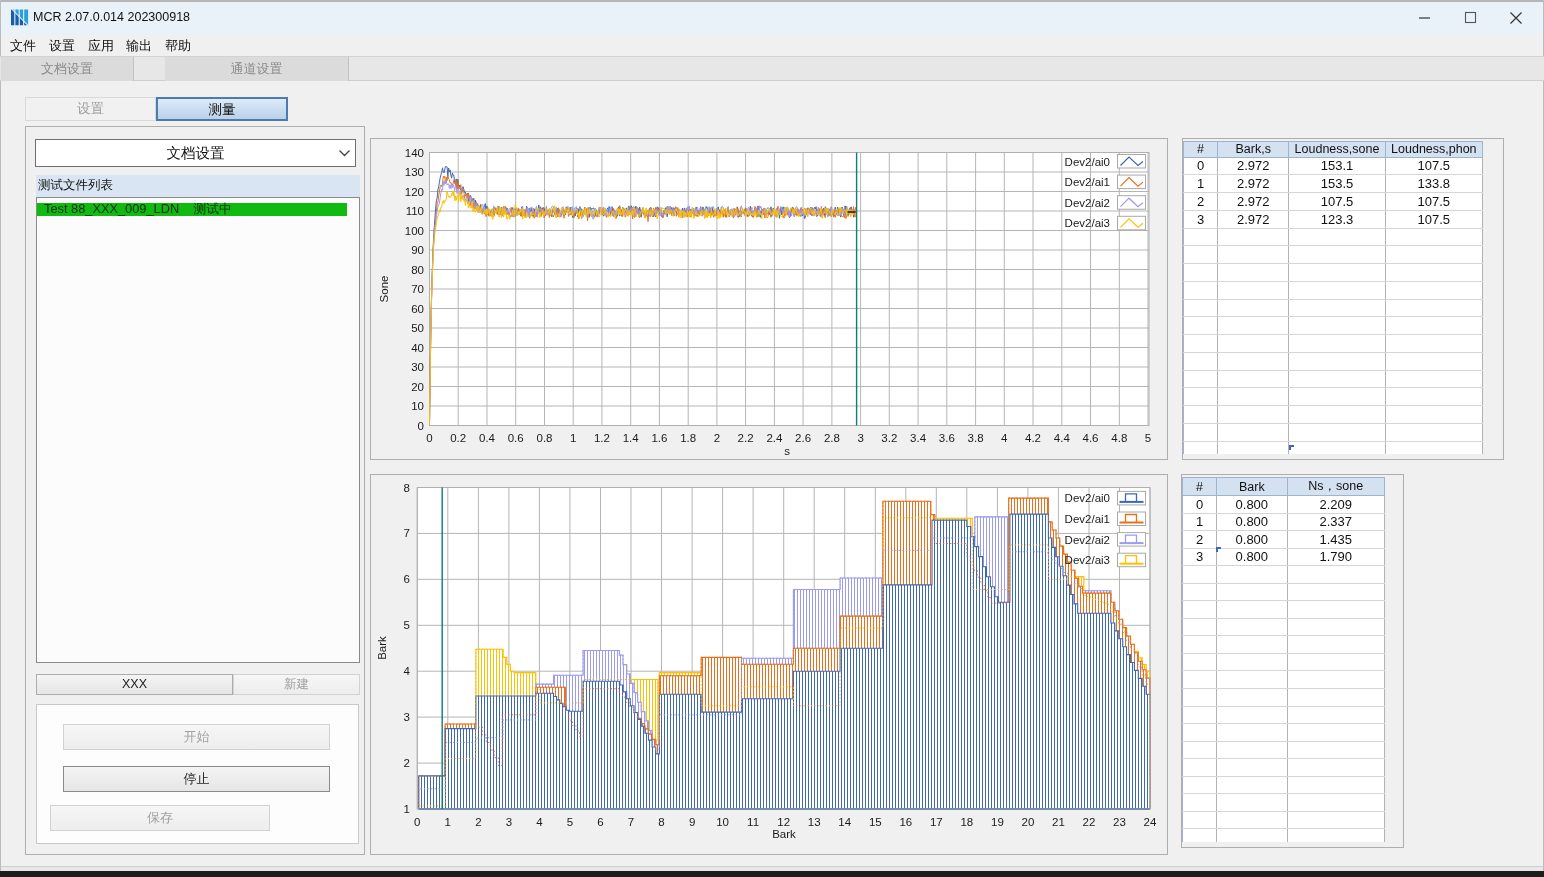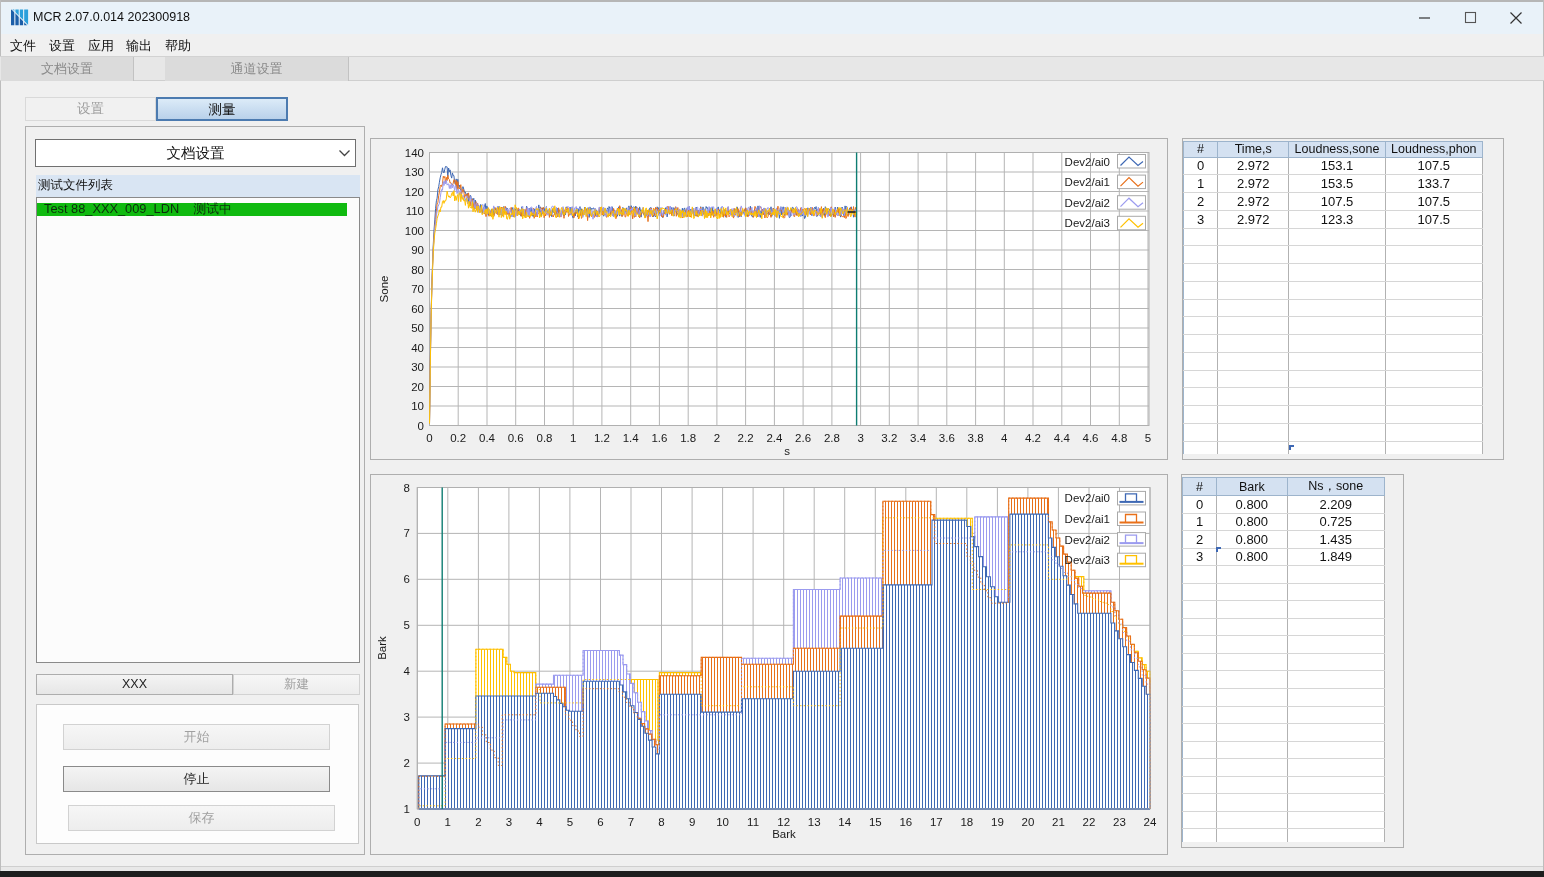--- a/index.html
+++ b/index.html
@@ -96,21 +96,21 @@
 <div class="abs" style="left:36px;top:197px;width:324px;height:466px;background:#fcfcfc;border:1px solid #8a8a8a"></div>
 <div class="abs" style="left:37px;top:203px;width:310px;height:13px;background:#10ba10"></div>
 <div class="abs" style="left:44px;top:201px;width:300px;font-size:12.8px;color:#0c2d0c">Test 88_XXX_009_LDN&nbsp;&nbsp;&nbsp;&nbsp;测试中</div>
 
 <div class="btn" style="left:36px;top:674px;width:197px;height:21px;line-height:19px;font-size:12.5px">XXX</div>
 <div class="btn dis" style="left:233px;top:674px;width:127px;height:21px;line-height:19px;font-size:12.5px">新建</div>
 
 <div class="abs" style="left:36px;top:704px;width:323px;height:140px;background:#fdfdfd;border:1px solid #c9c9c9"></div>
 <div class="btn dis" style="left:63px;top:724px;width:267px;height:26px;line-height:24px">开始</div>
 <div class="btn" style="left:63px;top:766px;width:267px;height:26px;line-height:24px;border-color:#8a8a8a">停止</div>
-<div class="btn dis" style="left:68px;top:805px;width:267px;height:26px;line-height:24px">保存</div>
+<div class="btn dis" style="left:50px;top:805px;width:220px;height:26px;line-height:24px">保存</div>
 
 <div class="abs groupbox" style="left:370px;top:138px;width:798px;height:322px"></div>
 <svg class="abs" style="left:370px;top:138px" width="798" height="322" viewBox="0 0 798 322">
 <rect x="59.5" y="14.5" width="719.5" height="273.0" fill="#ffffff" stroke="none"></rect>
 <path d="M59.5,14.5V287.5 M88.2,14.5V287.5 M117.0,14.5V287.5 M145.7,14.5V287.5 M174.5,14.5V287.5 M203.2,14.5V287.5 M231.9,14.5V287.5 M260.7,14.5V287.5 M289.4,14.5V287.5 M318.2,14.5V287.5 M346.9,14.5V287.5 M375.6,14.5V287.5 M404.4,14.5V287.5 M433.1,14.5V287.5 M461.9,14.5V287.5 M490.6,14.5V287.5 M519.3,14.5V287.5 M548.1,14.5V287.5 M576.8,14.5V287.5 M605.6,14.5V287.5 M634.3,14.5V287.5 M663.0,14.5V287.5 M691.8,14.5V287.5 M720.5,14.5V287.5 M749.3,14.5V287.5 M778.0,14.5V287.5 M59.5,287.5H779.0 M59.5,268.0H779.0 M59.5,248.5H779.0 M59.5,229.0H779.0 M59.5,209.5H779.0 M59.5,190.0H779.0 M59.5,170.5H779.0 M59.5,151.0H779.0 M59.5,131.5H779.0 M59.5,112.0H779.0 M59.5,92.5H779.0 M59.5,73.0H779.0 M59.5,53.5H779.0 M59.5,34.0H779.0 M59.5,14.5H779.0" stroke="#b5b5b5" stroke-width="1" fill="none"></path>
 <rect x="59.5" y="14.5" width="719.5" height="273.0" fill="none" stroke="#b0b0b0"></rect>
 <polyline fill="none" stroke="#3E68B4" stroke-width="1" points="59.5,285.6 60.3,224.0 61.0,180.1 61.8,147.8 62.6,124.2 63.3,106.0 64.1,91.1 64.8,81.9 65.6,70.3 66.4,62.8 67.1,60.2 67.9,51.8 68.7,48.7 69.4,44.3 70.2,39.8 71.0,36.6 71.7,34.4 72.5,29.8 73.3,34.3 74.0,34.9 74.8,31.2 75.5,28.5 76.3,28.7 77.1,28.9 77.8,38.5 78.6,30.0 79.4,33.8 80.1,31.9 80.9,37.4 81.7,40.1 82.4,34.9 83.2,37.5 83.9,37.6 84.7,44.7 85.5,46.7 86.2,40.9 87.0,50.5 87.8,41.3 88.5,48.1 89.3,47.1 90.1,50.3 90.8,52.1 91.6,54.9 92.4,49.2 93.1,48.6 93.9,51.7 94.6,54.5 95.4,54.1 96.2,57.1 96.9,57.8 97.7,55.3 98.5,63.1 99.2,64.5 100.0,57.4 100.8,57.8 101.5,63.5 102.3,60.6 103.0,62.3 103.8,60.3 104.6,70.6 105.3,62.1 106.1,66.9 106.9,68.1 107.6,66.4 108.4,67.9 109.2,70.4 109.9,72.3 110.7,66.4 111.5,67.7 112.2,75.5 113.0,72.8 113.7,69.3 114.5,68.4 115.3,65.5 116.0,75.6 116.8,67.9 117.6,70.5 118.3,77.1 119.1,75.8 119.9,76.2 120.6,77.7 121.4,71.3 122.1,75.0 122.9,71.0 123.7,78.1 124.4,69.5 125.2,71.9 126.0,70.8 126.7,72.7 127.5,74.1 128.3,76.3 129.0,68.3 129.8,77.1 130.6,72.6 131.3,76.7 132.1,77.1 132.8,70.8 133.6,68.6 134.4,73.1 135.1,70.0 135.9,69.2 136.7,72.5 137.4,70.3 138.2,75.4 139.0,76.7 139.7,76.8 140.5,78.9 141.2,78.5 142.0,71.0 142.8,69.5 143.5,78.6 144.3,71.4 145.1,70.8 145.8,71.8 146.6,73.7 147.4,74.2 148.1,71.6 148.9,76.3 149.7,71.0 150.4,77.0 151.2,78.2 151.9,68.7 152.7,78.0 153.5,76.4 154.2,77.6 155.0,77.9 155.8,77.1 156.5,68.2 157.3,71.0 158.1,74.6 158.8,78.8 159.6,70.1 160.3,74.0 161.1,70.0 161.9,74.1 162.6,78.2 163.4,78.5 164.2,70.8 164.9,74.9 165.7,77.5 166.5,74.5 167.2,76.0 168.0,73.3 168.8,66.9 169.5,74.5 170.3,68.8 171.0,78.1 171.8,76.0 172.6,69.9 173.3,74.4 174.1,70.5 174.9,73.6 175.6,74.1 176.4,68.6 177.2,74.9 177.9,72.6 178.7,72.5 179.4,77.9 180.2,77.4 181.0,76.2 181.7,78.7 182.5,71.1 183.3,72.6 184.0,75.1 184.8,74.5 185.6,78.4 186.3,74.7 187.1,70.0 187.9,78.4 188.6,71.9 189.4,71.9 190.1,77.1 190.9,76.3 191.7,77.1 192.4,73.2 193.2,75.1 194.0,77.9 194.7,76.2 195.5,77.0 196.3,68.8 197.0,72.3 197.8,74.1 198.5,74.4 199.3,73.2 200.1,69.1 200.8,75.8 201.6,75.5 202.4,78.0 203.1,80.1 203.9,78.5 204.7,74.1 205.4,77.8 206.2,71.2 207.0,70.2 207.7,78.7 208.5,71.3 209.2,72.6 210.0,68.6 210.8,77.2 211.5,70.8 212.3,75.3 213.1,77.3 213.8,76.2 214.6,69.2 215.4,73.8 216.1,74.8 216.9,70.3 217.6,70.3 218.4,69.8 219.2,79.4 219.9,68.9 220.7,72.6 221.5,70.4 222.2,71.3 223.0,70.1 223.8,70.0 224.5,72.4 225.3,77.9 226.1,71.8 226.8,78.7 227.6,75.3 228.3,75.4 229.1,76.2 229.9,70.5 230.6,70.3 231.4,70.1 232.2,73.4 232.9,71.4 233.7,78.2 234.5,75.4 235.2,70.6 236.0,73.9 236.7,73.3 237.5,69.9 238.3,75.6 239.0,68.5 239.8,70.2 240.6,77.1 241.3,73.9 242.1,68.7 242.9,75.5 243.6,78.6 244.4,76.7 245.2,73.2 245.9,78.2 246.7,78.9 247.4,78.0 248.2,70.2 249.0,68.7 249.7,78.1 250.5,73.1 251.3,72.0 252.0,78.2 252.8,69.4 253.6,70.9 254.3,72.0 255.1,74.1 255.8,70.7 256.6,70.0 257.4,75.8 258.1,76.1 258.9,67.9 259.7,73.1 260.4,73.7 261.2,67.7 262.0,70.0 262.7,69.7 263.5,69.0 264.3,69.0 265.0,71.2 265.8,68.1 266.5,70.8 267.3,69.9 268.1,70.3 268.8,79.0 269.6,68.9 270.4,71.8 271.1,79.1 271.9,72.1 272.7,72.6 273.4,74.9 274.2,77.3 274.9,74.6 275.7,78.3 276.5,76.1 277.2,73.1 278.0,72.3 278.8,74.4 279.5,70.3 280.3,69.8 281.1,69.5 281.8,73.0 282.6,76.8 283.4,78.7 284.1,73.5 284.9,77.9 285.6,79.0 286.4,77.3 287.2,68.8 287.9,71.3 288.7,69.6 289.5,75.8 290.2,74.9 291.0,73.2 291.8,75.5 292.5,79.5 293.3,74.9 294.0,72.5 294.8,75.8 295.6,69.8 296.3,69.4 297.1,78.9 297.9,74.5 298.6,72.4 299.4,74.4 300.2,68.6 300.9,75.9 301.7,69.5 302.5,75.2 303.2,69.6 304.0,78.1 304.7,70.2 305.5,70.4 306.3,74.0 307.0,76.2 307.8,75.5 308.6,78.4 309.3,77.1 310.1,74.8 310.9,74.5 311.6,75.0 312.4,70.2 313.1,77.2 313.9,70.9 314.7,69.9 315.4,75.3 316.2,78.2 317.0,69.9 317.7,70.8 318.5,72.0 319.3,68.5 320.0,75.6 320.8,71.0 321.6,72.1 322.3,75.0 323.1,70.8 323.8,77.7 324.6,76.0 325.4,78.0 326.1,69.0 326.9,71.1 327.7,78.4 328.4,72.4 329.2,77.1 330.0,74.9 330.7,68.7 331.5,75.8 332.2,77.6 333.0,68.9 333.8,76.4 334.5,72.6 335.3,75.8 336.1,68.5 336.8,70.0 337.6,69.7 338.4,77.4 339.1,75.1 339.9,69.5 340.7,75.6 341.4,77.2 342.2,69.3 342.9,75.5 343.7,72.4 344.5,76.9 345.2,77.7 346.0,73.2 346.8,71.9 347.5,70.5 348.3,68.9 349.1,73.3 349.8,71.8 350.6,76.0 351.3,69.4 352.1,74.7 352.9,78.5 353.6,76.2 354.4,76.9 355.2,71.5 355.9,79.2 356.7,73.2 357.5,74.3 358.2,69.4 359.0,75.4 359.8,75.8 360.5,75.6 361.3,77.1 362.0,72.1 362.8,73.6 363.6,72.0 364.3,78.3 365.1,71.3 365.9,73.5 366.6,69.0 367.4,69.1 368.2,79.4 368.9,73.0 369.7,77.2 370.4,72.7 371.2,78.7 372.0,73.9 372.7,71.9 373.5,73.9 374.3,76.5 375.0,71.5 375.8,69.9 376.6,76.8 377.3,78.1 378.1,74.8 378.9,74.3 379.6,74.4 380.4,68.2 381.1,76.0 381.9,78.4 382.7,78.9 383.4,73.5 384.2,76.1 385.0,74.2 385.7,72.0 386.5,76.3 387.3,78.7 388.0,67.9 388.8,77.3 389.5,75.9 390.3,79.4 391.1,72.8 391.8,76.8 392.6,71.5 393.4,74.8 394.1,70.0 394.9,75.6 395.7,70.7 396.4,78.1 397.2,74.9 398.0,75.3 398.7,74.2 399.5,76.5 400.2,75.9 401.0,68.8 401.8,78.3 402.5,74.2 403.3,70.2 404.1,74.5 404.8,75.0 405.6,73.8 406.4,78.0 407.1,77.5 407.9,71.8 408.6,72.8 409.4,80.3 410.2,73.5 410.9,68.7 411.7,76.8 412.5,70.4 413.2,68.8 414.0,73.0 414.8,77.5 415.5,73.9 416.3,71.1 417.1,72.5 417.8,70.4 418.6,74.1 419.3,79.5 420.1,79.1 420.9,70.5 421.6,72.9 422.4,69.3 423.2,69.6 423.9,71.5 424.7,72.1 425.5,70.1 426.2,77.0 427.0,75.0 427.7,72.4 428.5,74.1 429.3,77.7 430.0,76.1 430.8,78.4 431.6,70.8 432.3,78.0 433.1,72.8 433.9,74.7 434.6,80.6 435.4,79.1 436.2,75.8 436.9,70.6 437.7,69.8 438.4,73.6 439.2,70.4 440.0,72.9 440.7,69.5 441.5,77.4 442.3,76.8 443.0,76.5 443.8,70.7 444.6,69.3 445.3,71.1 446.1,68.6 446.8,78.6 447.6,76.9 448.4,76.9 449.1,75.3 449.9,74.8 450.7,74.6 451.4,77.0 452.2,72.9 453.0,72.0 453.7,70.2 454.5,77.4 455.3,68.7 456.0,76.2 456.8,74.4 457.5,70.7 458.3,77.3 459.1,74.3 459.8,70.9 460.6,78.0 461.4,78.2 462.1,76.3 462.9,73.1 463.7,78.6 464.4,77.0 465.2,69.1 465.9,74.2 466.7,76.4 467.5,69.1 468.2,72.0 469.0,76.1 469.8,70.6 470.5,79.1 471.3,76.1 472.1,69.0 472.8,73.3 473.6,77.5 474.4,77.3 475.1,67.9 475.9,74.1 476.6,68.4 477.4,75.4 478.2,72.2 478.9,76.4 479.7,70.0 480.5,70.5 481.2,68.8 482.0,74.3 482.8,71.6 483.5,79.2 484.3,73.3 485.0,71.6 485.8,71.4 486.6,76.5"></polyline>
 <polyline fill="none" stroke="#E8701A" stroke-width="1" points="59.5,285.6 60.3,225.8 61.0,181.9 61.8,150.6 62.6,126.8 63.3,109.3 64.1,98.0 64.8,88.8 65.6,81.6 66.4,73.4 67.1,66.0 67.9,64.3 68.7,57.7 69.4,53.9 70.2,48.6 71.0,47.0 71.7,48.6 72.5,45.4 73.3,38.2 74.0,39.9 74.8,38.4 75.5,45.5 76.3,39.3 77.1,42.6 77.8,37.3 78.6,40.9 79.4,41.6 80.1,45.1 80.9,44.7 81.7,46.0 82.4,47.2 83.2,45.3 83.9,41.6 84.7,42.1 85.5,46.8 86.2,42.4 87.0,51.6 87.8,43.7 88.5,50.1 89.3,51.0 90.1,49.9 90.8,46.7 91.6,56.1 92.4,52.7 93.1,51.2 93.9,54.1 94.6,60.2 95.4,56.6 96.2,58.1 96.9,55.8 97.7,60.2 98.5,54.9 99.2,59.8 100.0,68.1 100.8,63.1 101.5,61.3 102.3,61.0 103.0,70.0 103.8,64.7 104.6,66.6 105.3,70.6 106.1,63.7 106.9,72.3 107.6,65.0 108.4,70.2 109.2,73.3 109.9,74.3 110.7,73.1 111.5,69.4 112.2,73.4 113.0,74.1 113.7,73.2 114.5,76.1 115.3,74.7 116.0,78.6 116.8,73.5 117.6,71.7 118.3,76.6 119.1,78.3 119.9,77.1 120.6,73.2 121.4,72.3 122.1,72.2 122.9,77.8 123.7,78.8 124.4,76.0 125.2,69.9 126.0,70.0 126.7,75.9 127.5,76.5 128.3,70.0 129.0,74.7 129.8,72.7 130.6,72.0 131.3,69.2 132.1,70.5 132.8,78.2 133.6,69.7 134.4,75.4 135.1,68.2 135.9,71.0 136.7,76.7 137.4,76.4 138.2,73.2 139.0,76.7 139.7,75.2 140.5,71.7 141.2,69.3 142.0,72.7 142.8,78.5 143.5,77.7 144.3,75.1 145.1,79.0 145.8,77.8 146.6,70.2 147.4,77.6 148.1,70.0 148.9,70.5 149.7,76.6 150.4,72.2 151.2,78.3 151.9,74.3 152.7,73.1 153.5,77.5 154.2,78.0 155.0,71.4 155.8,79.8 156.5,70.3 157.3,72.1 158.1,73.7 158.8,75.1 159.6,80.3 160.3,77.2 161.1,77.9 161.9,74.9 162.6,75.7 163.4,70.3 164.2,80.3 164.9,75.0 165.7,78.9 166.5,74.8 167.2,79.0 168.0,74.8 168.8,75.5 169.5,74.2 170.3,72.3 171.0,69.6 171.8,71.6 172.6,75.9 173.3,69.2 174.1,79.7 174.9,75.3 175.6,78.0 176.4,75.3 177.2,75.8 177.9,73.3 178.7,73.2 179.4,79.4 180.2,72.7 181.0,75.0 181.7,76.9 182.5,77.8 183.3,79.0 184.0,76.3 184.8,76.2 185.6,71.7 186.3,74.1 187.1,75.9 187.9,78.9 188.6,69.8 189.4,73.8 190.1,75.5 190.9,79.1 191.7,75.2 192.4,71.5 193.2,70.6 194.0,80.3 194.7,71.8 195.5,75.2 196.3,73.9 197.0,69.6 197.8,69.7 198.5,78.5 199.3,76.4 200.1,76.9 200.8,75.8 201.6,75.4 202.4,70.4 203.1,74.1 203.9,79.8 204.7,75.4 205.4,75.8 206.2,74.2 207.0,75.7 207.7,74.5 208.5,81.0 209.2,78.4 210.0,77.9 210.8,74.8 211.5,80.4 212.3,78.5 213.1,72.7 213.8,76.9 214.6,70.4 215.4,74.1 216.1,71.7 216.9,73.6 217.6,82.6 218.4,72.2 219.2,75.4 219.9,73.5 220.7,76.8 221.5,78.8 222.2,77.1 223.0,76.9 223.8,76.8 224.5,79.4 225.3,77.8 226.1,75.9 226.8,72.9 227.6,78.8 228.3,78.4 229.1,70.8 229.9,69.1 230.6,69.6 231.4,69.9 232.2,77.1 232.9,72.7 233.7,75.5 234.5,73.8 235.2,76.9 236.0,76.1 236.7,79.4 237.5,77.3 238.3,76.4 239.0,78.0 239.8,76.8 240.6,76.0 241.3,71.7 242.1,73.7 242.9,77.8 243.6,70.4 244.4,73.0 245.2,73.5 245.9,80.7 246.7,77.4 247.4,70.0 248.2,71.1 249.0,73.5 249.7,67.7 250.5,70.3 251.3,71.5 252.0,78.7 252.8,77.6 253.6,74.7 254.3,71.3 255.1,79.1 255.8,78.7 256.6,73.2 257.4,76.3 258.1,78.1 258.9,74.4 259.7,76.5 260.4,68.9 261.2,69.3 262.0,76.4 262.7,80.9 263.5,70.7 264.3,79.4 265.0,70.9 265.8,78.8 266.5,69.2 267.3,75.9 268.1,70.4 268.8,73.2 269.6,79.8 270.4,77.4 271.1,76.1 271.9,75.8 272.7,73.7 273.4,72.0 274.2,77.0 274.9,78.7 275.7,79.5 276.5,73.6 277.2,72.3 278.0,83.6 278.8,72.7 279.5,76.6 280.3,78.4 281.1,70.1 281.8,76.9 282.6,79.0 283.4,70.4 284.1,70.6 284.9,77.5 285.6,69.3 286.4,70.5 287.2,69.8 287.9,72.9 288.7,73.7 289.5,71.7 290.2,72.8 291.0,73.5 291.8,78.9 292.5,76.7 293.3,79.4 294.0,75.9 294.8,71.4 295.6,72.0 296.3,71.8 297.1,72.5 297.9,68.0 298.6,70.6 299.4,76.3 300.2,71.0 300.9,73.7 301.7,77.6 302.5,72.0 303.2,74.4 304.0,72.1 304.7,72.1 305.5,68.7 306.3,78.3 307.0,74.8 307.8,69.5 308.6,74.7 309.3,74.3 310.1,76.4 310.9,75.4 311.6,75.3 312.4,79.8 313.1,78.5 313.9,76.6 314.7,74.9 315.4,77.1 316.2,71.5 317.0,76.6 317.7,78.7 318.5,72.2 319.3,74.7 320.0,77.8 320.8,79.1 321.6,75.8 322.3,74.4 323.1,74.8 323.8,74.5 324.6,74.8 325.4,70.8 326.1,74.9 326.9,78.4 327.7,72.3 328.4,73.4 329.2,73.6 330.0,75.9 330.7,69.1 331.5,77.2 332.2,77.7 333.0,76.1 333.8,75.2 334.5,71.5 335.3,77.4 336.1,78.9 336.8,76.5 337.6,75.1 338.4,77.8 339.1,72.9 339.9,74.7 340.7,79.5 341.4,73.7 342.2,76.9 342.9,73.0 343.7,79.3 344.5,76.7 345.2,72.6 346.0,70.9 346.8,77.7 347.5,74.4 348.3,71.0 349.1,75.7 349.8,79.2 350.6,76.5 351.3,74.1 352.1,74.4 352.9,74.1 353.6,79.3 354.4,71.7 355.2,77.9 355.9,73.0 356.7,79.4 357.5,71.6 358.2,69.3 359.0,78.9 359.8,77.7 360.5,76.4 361.3,71.0 362.0,74.2 362.8,78.4 363.6,80.1 364.3,70.4 365.1,77.4 365.9,73.9 366.6,74.4 367.4,72.6 368.2,70.7 368.9,76.3 369.7,78.9 370.4,69.6 371.2,77.7 372.0,74.6 372.7,74.4 373.5,73.6 374.3,73.4 375.0,70.4 375.8,70.0 376.6,77.2 377.3,78.3 378.1,78.9 378.9,75.9 379.6,70.4 380.4,70.5 381.1,73.3 381.9,77.1 382.7,73.1 383.4,79.4 384.2,73.4 385.0,68.4 385.7,70.6 386.5,70.4 387.3,78.4 388.0,75.0 388.8,78.0 389.5,70.0 390.3,68.5 391.1,70.0 391.8,73.4 392.6,71.2 393.4,76.8 394.1,71.6 394.9,80.0 395.7,71.8 396.4,78.2 397.2,79.8 398.0,78.5 398.7,74.6 399.5,70.4 400.2,76.2 401.0,79.4 401.8,74.0 402.5,74.1 403.3,70.3 404.1,75.2 404.8,77.6 405.6,77.4 406.4,79.3 407.1,72.5 407.9,68.2 408.6,69.4 409.4,73.1 410.2,72.1 410.9,71.7 411.7,72.0 412.5,75.0 413.2,77.6 414.0,80.2 414.8,79.4 415.5,69.8 416.3,70.4 417.1,77.3 417.8,73.8 418.6,74.3 419.3,74.8 420.1,72.0 420.9,75.2 421.6,72.4 422.4,74.4 423.2,71.1 423.9,78.4 424.7,78.5 425.5,71.5 426.2,71.0 427.0,77.8 427.7,70.6 428.5,71.6 429.3,77.9 430.0,74.1 430.8,69.7 431.6,75.1 432.3,71.1 433.1,72.3 433.9,71.8 434.6,70.5 435.4,70.9 436.2,75.4 436.9,76.4 437.7,72.1 438.4,70.4 439.2,71.5 440.0,73.8 440.7,77.0 441.5,70.6 442.3,69.4 443.0,74.5 443.8,78.1 444.6,75.8 445.3,74.7 446.1,73.5 446.8,77.8 447.6,71.2 448.4,76.5 449.1,73.6 449.9,70.4 450.7,79.0 451.4,68.6 452.2,77.6 453.0,70.8 453.7,77.1 454.5,77.5 455.3,79.6 456.0,71.2 456.8,70.6 457.5,72.6 458.3,74.9 459.1,78.0 459.8,75.5 460.6,70.0 461.4,68.8 462.1,72.5 462.9,75.1 463.7,78.7 464.4,71.7 465.2,79.4 465.9,76.2 466.7,73.2 467.5,73.8 468.2,70.4 469.0,77.8 469.8,76.4 470.5,73.3 471.3,78.1 472.1,78.0 472.8,78.8 473.6,78.4 474.4,79.7 475.1,71.5 475.9,80.5 476.6,79.1 477.4,76.3 478.2,78.4 478.9,73.4 479.7,75.3 480.5,69.3 481.2,72.6 482.0,71.0 482.8,74.2 483.5,68.6 484.3,73.5 485.0,79.1 485.8,69.3 486.6,74.3"></polyline>
 <polyline fill="none" stroke="#9B9BEF" stroke-width="1" points="59.5,285.6 60.3,226.4 61.0,183.0 61.8,151.8 62.6,127.9 63.3,111.6 64.1,100.1 64.8,89.8 65.6,85.0 66.4,77.8 67.1,73.4 67.9,68.8 68.7,66.9 69.4,65.4 70.2,59.7 71.0,54.3 71.7,51.4 72.5,52.2 73.3,43.5 74.0,47.5 74.8,42.8 75.5,45.9 76.3,42.1 77.1,47.1 77.8,46.1 78.6,45.9 79.4,50.5 80.1,46.7 80.9,50.7 81.7,45.4 82.4,49.8 83.2,46.8 83.9,48.6 84.7,52.6 85.5,46.8 86.2,49.6 87.0,55.5 87.8,53.1 88.5,51.1 89.3,55.0 90.1,57.1 90.8,51.8 91.6,60.1 92.4,59.8 93.1,57.3 93.9,59.1 94.6,61.7 95.4,61.0 96.2,63.5 96.9,57.7 97.7,66.0 98.5,64.4 99.2,64.4 100.0,59.8 100.8,58.6 101.5,66.9 102.3,68.9 103.0,62.3 103.8,62.7 104.6,69.8 105.3,70.5 106.1,65.4 106.9,64.7 107.6,73.5 108.4,74.4 109.2,67.6 109.9,71.4 110.7,72.5 111.5,68.9 112.2,66.9 113.0,66.5 113.7,74.1 114.5,69.0 115.3,75.8 116.0,70.8 116.8,76.3 117.6,76.3 118.3,72.2 119.1,71.0 119.9,73.6 120.6,74.2 121.4,74.3 122.1,74.0 122.9,72.9 123.7,67.9 124.4,70.6 125.2,75.2 126.0,72.4 126.7,71.7 127.5,68.1 128.3,77.0 129.0,74.3 129.8,76.4 130.6,76.1 131.3,71.2 132.1,77.5 132.8,69.3 133.6,73.2 134.4,72.4 135.1,69.9 135.9,74.2 136.7,72.2 137.4,70.9 138.2,75.3 139.0,70.7 139.7,70.7 140.5,71.7 141.2,74.1 142.0,79.0 142.8,75.7 143.5,76.3 144.3,70.4 145.1,78.9 145.8,78.2 146.6,71.0 147.4,77.9 148.1,76.8 148.9,75.4 149.7,71.2 150.4,73.5 151.2,73.5 151.9,74.4 152.7,68.3 153.5,76.9 154.2,71.6 155.0,77.7 155.8,76.9 156.5,76.4 157.3,68.8 158.1,78.2 158.8,70.1 159.6,77.6 160.3,70.1 161.1,69.0 161.9,69.1 162.6,74.6 163.4,71.4 164.2,76.5 164.9,75.6 165.7,70.3 166.5,68.3 167.2,77.6 168.0,71.1 168.8,70.1 169.5,70.6 170.3,70.3 171.0,73.8 171.8,74.3 172.6,73.1 173.3,71.4 174.1,74.7 174.9,74.7 175.6,74.6 176.4,68.9 177.2,76.9 177.9,77.0 178.7,71.3 179.4,75.2 180.2,73.5 181.0,70.8 181.7,69.1 182.5,68.0 183.3,68.4 184.0,71.3 184.8,73.0 185.6,71.4 186.3,69.2 187.1,73.9 187.9,75.7 188.6,78.9 189.4,74.4 190.1,74.6 190.9,78.7 191.7,73.2 192.4,69.2 193.2,68.7 194.0,73.9 194.7,74.8 195.5,71.2 196.3,71.0 197.0,69.5 197.8,68.4 198.5,69.1 199.3,69.3 200.1,76.4 200.8,76.9 201.6,69.0 202.4,68.7 203.1,73.8 203.9,74.8 204.7,69.9 205.4,70.4 206.2,68.5 207.0,70.6 207.7,71.2 208.5,70.5 209.2,70.0 210.0,72.3 210.8,72.5 211.5,75.0 212.3,78.7 213.1,79.2 213.8,72.4 214.6,76.1 215.4,69.0 216.1,77.6 216.9,73.8 217.6,71.5 218.4,77.8 219.2,69.2 219.9,74.4 220.7,73.8 221.5,77.3 222.2,72.9 223.0,81.2 223.8,76.1 224.5,71.7 225.3,70.0 226.1,73.9 226.8,78.8 227.6,77.8 228.3,78.0 229.1,69.0 229.9,69.8 230.6,74.0 231.4,74.3 232.2,69.7 232.9,72.8 233.7,69.2 234.5,76.2 235.2,70.6 236.0,78.7 236.7,74.2 237.5,71.1 238.3,73.7 239.0,75.4 239.8,74.2 240.6,69.3 241.3,68.7 242.1,74.3 242.9,78.1 243.6,78.8 244.4,74.7 245.2,72.6 245.9,75.8 246.7,71.9 247.4,76.4 248.2,71.6 249.0,74.6 249.7,76.2 250.5,71.4 251.3,75.7 252.0,74.4 252.8,73.7 253.6,76.0 254.3,71.7 255.1,75.6 255.8,73.6 256.6,73.9 257.4,76.2 258.1,69.5 258.9,70.9 259.7,75.3 260.4,71.2 261.2,72.5 262.0,69.7 262.7,72.0 263.5,73.9 264.3,73.5 265.0,78.2 265.8,74.8 266.5,70.8 267.3,69.8 268.1,75.1 268.8,78.3 269.6,72.3 270.4,74.3 271.1,74.9 271.9,72.9 272.7,69.6 273.4,74.6 274.2,75.4 274.9,77.8 275.7,74.9 276.5,73.3 277.2,77.9 278.0,76.7 278.8,74.5 279.5,78.0 280.3,79.0 281.1,71.0 281.8,73.4 282.6,76.0 283.4,77.1 284.1,72.3 284.9,75.0 285.6,75.3 286.4,71.5 287.2,74.9 287.9,74.6 288.7,77.4 289.5,75.7 290.2,78.0 291.0,69.3 291.8,75.7 292.5,77.6 293.3,73.6 294.0,73.6 294.8,72.9 295.6,76.9 296.3,76.4 297.1,68.5 297.9,74.3 298.6,73.6 299.4,74.6 300.2,68.0 300.9,73.7 301.7,72.0 302.5,70.0 303.2,71.7 304.0,77.4 304.7,72.0 305.5,73.4 306.3,68.9 307.0,72.8 307.8,72.3 308.6,76.0 309.3,70.9 310.1,77.0 310.9,77.3 311.6,72.4 312.4,78.8 313.1,77.0 313.9,74.7 314.7,78.8 315.4,75.4 316.2,78.6 317.0,71.9 317.7,68.8 318.5,71.9 319.3,68.3 320.0,74.7 320.8,73.4 321.6,70.8 322.3,75.5 323.1,72.7 323.8,70.0 324.6,77.6 325.4,74.9 326.1,70.6 326.9,69.8 327.7,69.1 328.4,77.2 329.2,74.4 330.0,70.2 330.7,72.1 331.5,71.2 332.2,78.1 333.0,72.3 333.8,72.2 334.5,70.8 335.3,78.8 336.1,75.3 336.8,78.7 337.6,71.1 338.4,75.0 339.1,68.6 339.9,72.5 340.7,73.5 341.4,71.2 342.2,68.6 342.9,69.3 343.7,68.8 344.5,77.3 345.2,76.4 346.0,72.7 346.8,70.0 347.5,74.8 348.3,72.1 349.1,74.9 349.8,73.7 350.6,71.8 351.3,72.2 352.1,68.1 352.9,69.6 353.6,72.9 354.4,75.5 355.2,75.7 355.9,72.9 356.7,74.0 357.5,72.0 358.2,68.4 359.0,73.1 359.8,73.5 360.5,76.9 361.3,72.8 362.0,70.6 362.8,78.1 363.6,70.5 364.3,78.1 365.1,75.0 365.9,75.9 366.6,75.3 367.4,79.1 368.2,77.9 368.9,75.0 369.7,73.5 370.4,74.1 371.2,67.9 372.0,70.0 372.7,74.4 373.5,73.7 374.3,73.6 375.0,78.4 375.8,77.9 376.6,73.4 377.3,72.7 378.1,69.5 378.9,69.2 379.6,77.9 380.4,72.3 381.1,72.8 381.9,69.3 382.7,78.0 383.4,72.8 384.2,76.3 385.0,73.5 385.7,71.3 386.5,69.8 387.3,73.3 388.0,74.2 388.8,79.0 389.5,67.9 390.3,68.6 391.1,68.7 391.8,72.1 392.6,75.2 393.4,71.9 394.1,69.9 394.9,76.6 395.7,75.8 396.4,72.2 397.2,71.1 398.0,69.4 398.7,70.1 399.5,73.2 400.2,71.7 401.0,72.2 401.8,75.3 402.5,74.6 403.3,71.3 404.1,74.6 404.8,73.2 405.6,78.3 406.4,69.9 407.1,75.7 407.9,72.4 408.6,72.1 409.4,76.9 410.2,70.2 410.9,69.1 411.7,71.0 412.5,72.2 413.2,75.2 414.0,70.7 414.8,69.2 415.5,74.5 416.3,75.0 417.1,68.8 417.8,74.3 418.6,71.7 419.3,78.5 420.1,72.3 420.9,74.6 421.6,78.0 422.4,73.4 423.2,74.1 423.9,76.9 424.7,72.1 425.5,71.5 426.2,68.7 427.0,68.9 427.7,72.5 428.5,75.1 429.3,71.7 430.0,78.1 430.8,74.9 431.6,69.2 432.3,76.6 433.1,73.2 433.9,77.4 434.6,77.3 435.4,73.5 436.2,71.7 436.9,71.9 437.7,78.5 438.4,70.6 439.2,76.4 440.0,73.2 440.7,70.2 441.5,69.3 442.3,77.7 443.0,77.0 443.8,71.1 444.6,73.7 445.3,71.9 446.1,77.6 446.8,76.8 447.6,71.9 448.4,69.2 449.1,77.3 449.9,77.3 450.7,79.0 451.4,75.6 452.2,79.5 453.0,75.0 453.7,74.1 454.5,72.5 455.3,75.5 456.0,74.0 456.8,74.1 457.5,78.7 458.3,78.6 459.1,73.9 459.8,75.9 460.6,69.4 461.4,69.9 462.1,74.5 462.9,75.8 463.7,71.9 464.4,70.6 465.2,70.7 465.9,75.7 466.7,73.6 467.5,78.0 468.2,77.2 469.0,74.9 469.8,77.5 470.5,71.6 471.3,76.9 472.1,70.1 472.8,72.7 473.6,70.8 474.4,77.5 475.1,74.0 475.9,74.0 476.6,68.9 477.4,76.1 478.2,71.5 478.9,73.5 479.7,76.3 480.5,72.8 481.2,72.6 482.0,71.6 482.8,72.4 483.5,73.6 484.3,72.8 485.0,73.4 485.8,71.4 486.6,75.9"></polyline>
 <polyline fill="none" stroke="#FFC000" stroke-width="1" points="59.5,285.6 60.3,227.5 61.0,184.3 61.8,152.6 62.6,131.4 63.3,114.2 64.1,102.6 64.8,95.1 65.6,90.9 66.4,85.8 67.1,80.7 67.9,78.0 68.7,75.7 69.4,71.8 70.2,73.9 71.0,68.8 71.7,69.2 72.5,63.4 73.3,62.5 74.0,65.4 74.8,62.7 75.5,63.1 76.3,60.9 77.1,53.2 77.8,56.5 78.6,59.1 79.4,57.9 80.1,59.9 80.9,58.9 81.7,55.4 82.4,54.3 83.2,58.0 83.9,52.6 84.7,62.9 85.5,57.8 86.2,62.4 87.0,58.3 87.8,56.6 88.5,63.6 89.3,55.3 90.1,54.5 90.8,63.7 91.6,56.1 92.4,61.4 93.1,59.5 93.9,63.1 94.6,62.1 95.4,67.4 96.2,60.0 96.9,61.4 97.7,63.2 98.5,70.2 99.2,63.3 100.0,69.5 100.8,69.6 101.5,70.2 102.3,63.6 103.0,73.8 103.8,69.6 104.6,72.0 105.3,74.2 106.1,71.3 106.9,68.0 107.6,74.4 108.4,68.0 109.2,72.0 109.9,75.0 110.7,72.5 111.5,67.1 112.2,76.8 113.0,75.0 113.7,75.1 114.5,74.3 115.3,71.6 116.0,76.5 116.8,70.8 117.6,75.9 118.3,69.6 119.1,71.6 119.9,77.6 120.6,75.6 121.4,79.1 122.1,70.6 122.9,81.3 123.7,76.4 124.4,70.9 125.2,73.0 126.0,75.3 126.7,74.2 127.5,69.1 128.3,73.0 129.0,79.2 129.8,68.7 130.6,70.8 131.3,79.6 132.1,76.8 132.8,69.2 133.6,79.2 134.4,70.6 135.1,76.9 135.9,72.9 136.7,80.8 137.4,81.3 138.2,77.9 139.0,76.3 139.7,81.2 140.5,77.4 141.2,75.3 142.0,77.0 142.8,71.7 143.5,76.5 144.3,79.4 145.1,66.8 145.8,70.2 146.6,69.6 147.4,78.0 148.1,76.0 148.9,73.0 149.7,76.7 150.4,72.3 151.2,73.2 151.9,70.5 152.7,80.8 153.5,71.2 154.2,79.5 155.0,77.9 155.8,79.8 156.5,74.2 157.3,78.6 158.1,77.3 158.8,78.8 159.6,78.0 160.3,78.6 161.1,73.6 161.9,77.6 162.6,75.6 163.4,76.0 164.2,77.1 164.9,78.6 165.7,72.4 166.5,70.6 167.2,71.9 168.0,70.4 168.8,71.3 169.5,79.7 170.3,74.1 171.0,79.2 171.8,77.9 172.6,72.6 173.3,74.5 174.1,77.5 174.9,75.3 175.6,71.5 176.4,70.2 177.2,74.4 177.9,74.7 178.7,75.1 179.4,70.2 180.2,77.6 181.0,77.1 181.7,73.5 182.5,70.2 183.3,69.9 184.0,74.6 184.8,67.8 185.6,79.0 186.3,79.9 187.1,76.7 187.9,75.6 188.6,76.4 189.4,79.3 190.1,72.4 190.9,71.6 191.7,69.5 192.4,70.8 193.2,76.5 194.0,74.3 194.7,77.1 195.5,69.4 196.3,73.1 197.0,71.9 197.8,74.4 198.5,70.3 199.3,76.1 200.1,75.2 200.8,73.8 201.6,70.6 202.4,77.9 203.1,75.7 203.9,75.4 204.7,74.2 205.4,73.4 206.2,71.8 207.0,71.0 207.7,77.3 208.5,75.4 209.2,80.4 210.0,72.5 210.8,72.0 211.5,79.3 212.3,70.9 213.1,74.2 213.8,77.1 214.6,72.6 215.4,69.0 216.1,78.7 216.9,76.2 217.6,69.9 218.4,75.5 219.2,75.8 219.9,70.8 220.7,76.8 221.5,78.4 222.2,75.8 223.0,74.4 223.8,73.4 224.5,76.5 225.3,71.6 226.1,73.4 226.8,77.0 227.6,73.1 228.3,75.4 229.1,79.0 229.9,78.1 230.6,69.8 231.4,68.8 232.2,74.8 232.9,75.3 233.7,77.1 234.5,70.7 235.2,70.2 236.0,74.8 236.7,73.5 237.5,77.7 238.3,79.1 239.0,75.4 239.8,75.9 240.6,78.8 241.3,76.6 242.1,74.0 242.9,72.9 243.6,74.3 244.4,76.9 245.2,79.6 245.9,76.4 246.7,72.4 247.4,72.7 248.2,70.2 249.0,77.2 249.7,71.1 250.5,75.8 251.3,74.6 252.0,77.0 252.8,70.0 253.6,76.5 254.3,70.5 255.1,70.3 255.8,73.2 256.6,71.7 257.4,76.3 258.1,78.4 258.9,72.2 259.7,76.8 260.4,76.8 261.2,73.8 262.0,74.0 262.7,72.5 263.5,78.3 264.3,69.3 265.0,72.1 265.8,74.7 266.5,76.3 267.3,76.1 268.1,76.2 268.8,78.7 269.6,77.5 270.4,76.3 271.1,73.2 271.9,71.7 272.7,74.4 273.4,69.3 274.2,75.6 274.9,80.1 275.7,70.3 276.5,70.1 277.2,76.9 278.0,71.9 278.8,71.9 279.5,76.5 280.3,75.8 281.1,72.3 281.8,75.9 282.6,78.0 283.4,71.3 284.1,71.6 284.9,72.3 285.6,72.7 286.4,75.6 287.2,80.9 287.9,77.3 288.7,73.7 289.5,73.3 290.2,74.6 291.0,70.2 291.8,71.5 292.5,69.7 293.3,70.7 294.0,70.2 294.8,71.4 295.6,76.0 296.3,71.1 297.1,75.0 297.9,75.3 298.6,72.0 299.4,73.4 300.2,76.0 300.9,72.9 301.7,71.7 302.5,77.5 303.2,78.2 304.0,77.1 304.7,72.4 305.5,71.0 306.3,70.6 307.0,73.5 307.8,73.4 308.6,79.0 309.3,79.5 310.1,71.6 310.9,80.1 311.6,72.8 312.4,75.0 313.1,72.1 313.9,79.8 314.7,74.0 315.4,75.0 316.2,79.2 317.0,76.7 317.7,73.3 318.5,75.2 319.3,79.0 320.0,72.6 320.8,77.2 321.6,79.5 322.3,68.9 323.1,73.8 323.8,80.6 324.6,79.1 325.4,76.7 326.1,72.7 326.9,76.9 327.7,75.6 328.4,79.1 329.2,76.4 330.0,78.0 330.7,73.5 331.5,77.5 332.2,72.0 333.0,73.8 333.8,74.5 334.5,80.6 335.3,71.6 336.1,79.9 336.8,73.3 337.6,79.6 338.4,75.1 339.1,77.6 339.9,74.9 340.7,79.6 341.4,70.5 342.2,76.2 342.9,77.7 343.7,75.8 344.5,75.8 345.2,70.9 346.0,79.1 346.8,79.5 347.5,81.0 348.3,72.3 349.1,80.5 349.8,76.6 350.6,79.4 351.3,70.4 352.1,78.7 352.9,76.1 353.6,69.5 354.4,76.6 355.2,71.5 355.9,69.9 356.7,76.9 357.5,73.6 358.2,76.8 359.0,74.7 359.8,72.6 360.5,71.0 361.3,72.8 362.0,78.6 362.8,74.0 363.6,71.8 364.3,77.0 365.1,74.8 365.9,71.0 366.6,69.3 367.4,78.0 368.2,77.5 368.9,76.7 369.7,74.2 370.4,74.3 371.2,77.5 372.0,76.9 372.7,70.4 373.5,73.5 374.3,73.3 375.0,73.3 375.8,79.0 376.6,76.0 377.3,72.1 378.1,77.2 378.9,74.1 379.6,73.1 380.4,76.6 381.1,74.9 381.9,77.2 382.7,75.2 383.4,77.6 384.2,73.7 385.0,78.4 385.7,73.1 386.5,79.7 387.3,75.0 388.0,75.5 388.8,71.9 389.5,76.3 390.3,77.0 391.1,75.2 391.8,80.8 392.6,73.7 393.4,74.9 394.1,73.3 394.9,72.5 395.7,70.7 396.4,79.1 397.2,74.2 398.0,72.3 398.7,73.2 399.5,70.6 400.2,74.2 401.0,74.9 401.8,76.8 402.5,74.3 403.3,76.9 404.1,71.1 404.8,77.5 405.6,71.5 406.4,73.5 407.1,79.5 407.9,72.7 408.6,74.4 409.4,76.1 410.2,75.2 410.9,78.6 411.7,78.6 412.5,79.5 413.2,75.2 414.0,74.8 414.8,76.3 415.5,69.7 416.3,76.9 417.1,71.8 417.8,69.2 418.6,71.5 419.3,72.8 420.1,72.7 420.9,69.6 421.6,70.5 422.4,72.5 423.2,75.3 423.9,70.6 424.7,74.6 425.5,69.5 426.2,71.6 427.0,75.4 427.7,74.1 428.5,78.9 429.3,78.0 430.0,75.3 430.8,76.8 431.6,75.3 432.3,74.9 433.1,73.3 433.9,71.5 434.6,75.2 435.4,77.3 436.2,70.0 436.9,73.0 437.7,78.6 438.4,73.2 439.2,71.0 440.0,70.0 440.7,70.8 441.5,74.5 442.3,76.1 443.0,72.6 443.8,77.6 444.6,71.8 445.3,73.0 446.1,73.1 446.8,74.0 447.6,75.5 448.4,77.1 449.1,74.7 449.9,75.7 450.7,72.1 451.4,70.1 452.2,80.3 453.0,76.4 453.7,75.4 454.5,75.0 455.3,72.3 456.0,69.6 456.8,76.3 457.5,72.0 458.3,70.1 459.1,72.7 459.8,74.0 460.6,78.8 461.4,77.6 462.1,74.6 462.9,70.8 463.7,73.6 464.4,76.4 465.2,76.6 465.9,74.0 466.7,74.8 467.5,71.6 468.2,71.0 469.0,69.3 469.8,77.4 470.5,69.7 471.3,70.7 472.1,73.1 472.8,75.9 473.6,73.6 474.4,72.1 475.1,71.8 475.9,72.1 476.6,77.4 477.4,69.5 478.2,75.2 478.9,73.9 479.7,71.6 480.5,78.9 481.2,78.1 482.0,71.6 482.8,75.2 483.5,76.6 484.3,74.0 485.0,73.2 485.8,76.8 486.6,79.2"></polyline>
@@ -263,35 +263,35 @@
 <text x="414" y="364" text-anchor="middle">Bark</text>
 <text x="16" y="174" text-anchor="middle" transform="rotate(-90 16 174)">Bark</text>
 </svg>
 
 <div class="abs groupbox" style="left:1182px;top:138px;width:322px;height:322px"></div>
 <div class="abs" style="left:1183px;top:141px;width:300px;height:313px;overflow:hidden">
 <table class="grid" style="width:300px;border:1px solid #9db4cc;border-bottom:none">
 <tbody>
         <tr style="height:15.5px">
           <th style="width:34px">#</th>
-          <th style="width:71px">Time,s</th>
+          <th style="width:71px">Bark,s</th>
           <th style="width:96px">Loudness,sone</th>
           <th style="width:97px">Loudness,phon</th>
         </tr>
 <tr style="height:17.75px">
           <td style="width:34px">0</td>
           <td style="width:71px">2.972</td>
           <td style="width:96px">153.1</td>
           <td style="width:97px">107.5</td>
         </tr>
 <tr style="height:17.75px">
           <td style="width:34px">1</td>
           <td style="width:71px">2.972</td>
           <td style="width:96px">153.5</td>
-          <td style="width:97px">133.7</td>
+          <td style="width:97px">133.8</td>
         </tr>
 <tr style="height:17.75px">
           <td style="width:34px">2</td>
           <td style="width:71px">2.972</td>
           <td style="width:96px">107.5</td>
           <td style="width:97px">107.5</td>
         </tr>
 <tr style="height:17.75px">
           <td style="width:34px">3</td>
           <td style="width:71px">2.972</td>
@@ -390,31 +390,31 @@
           <th style="width:97px">Ns，sone</th>
         </tr>
 <tr style="height:17.55px">
           <td style="width:34px">0</td>
           <td style="width:70px">0.800</td>
           <td style="width:97px">2.209</td>
         </tr>
 <tr style="height:17.55px">
           <td style="width:34px">1</td>
           <td style="width:70px">0.800</td>
-          <td style="width:97px">0.725</td>
+          <td style="width:97px">2.337</td>
         </tr>
 <tr style="height:17.55px">
           <td style="width:34px">2</td>
           <td style="width:70px">0.800</td>
           <td style="width:97px">1.435</td>
         </tr>
 <tr style="height:17.55px">
           <td style="width:34px">3</td>
           <td style="width:70px">0.800</td>
-          <td style="width:97px">1.849</td>
+          <td style="width:97px">1.790</td>
         </tr>
 <tr style="height:17.55px">
           <td style="width:34px"></td>
           <td style="width:70px"></td>
           <td style="width:97px"></td>
         </tr>
 <tr style="height:17.55px">
           <td style="width:34px"></td>
           <td style="width:70px"></td>
           <td style="width:97px"></td>

